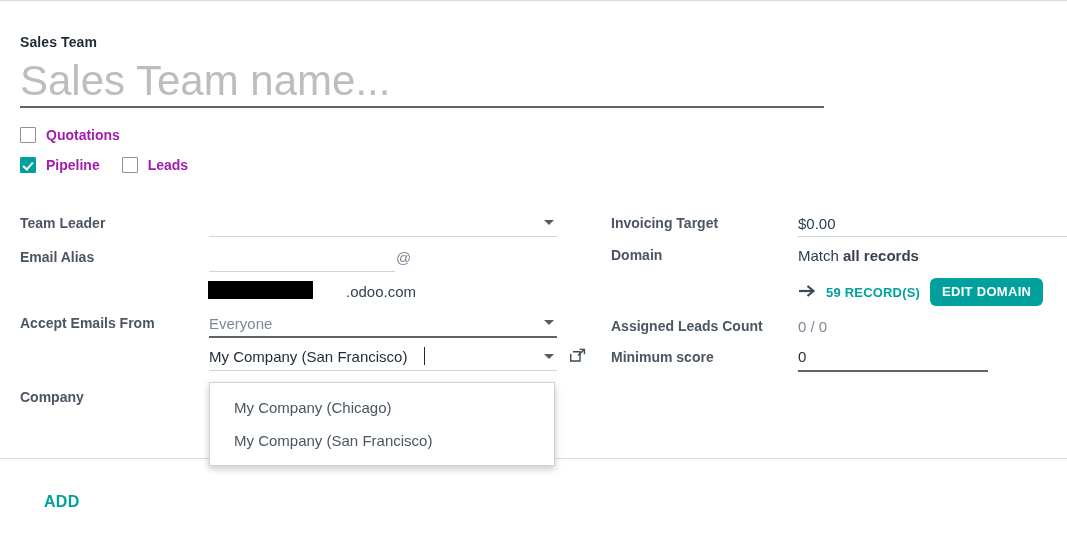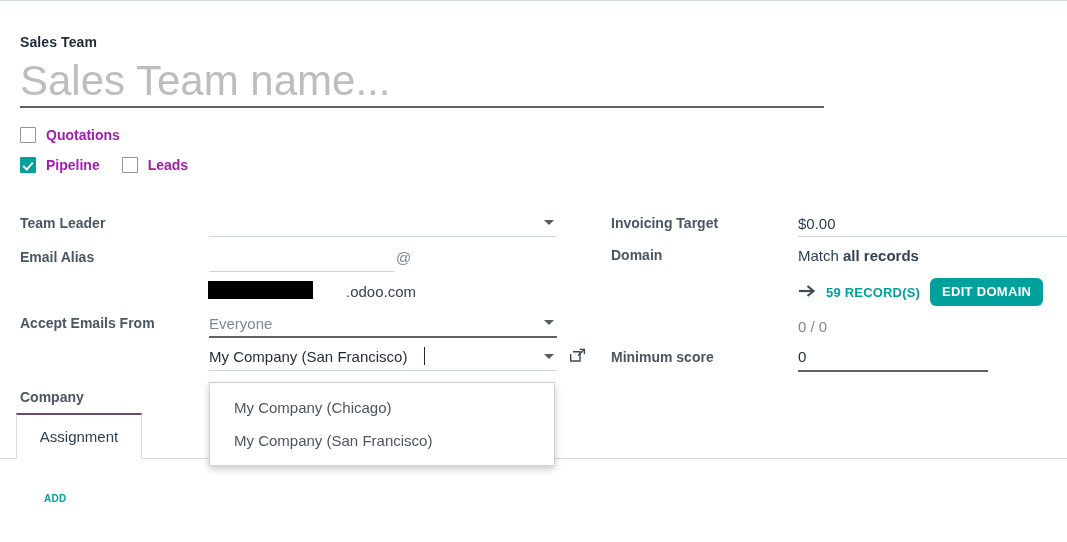--- a/index.html
+++ b/index.html
@@ -211,21 +211,21 @@
     cursor: pointer;
   }
   .tab-active span {
     font-size: 15px;
     color: #2c3e50;
   }
 
   .add-link {
     position: absolute;
     left: 44px; top: 493px;
-    font-size: 10px;
+    font-size: 16px;
     font-weight: bold;
     color: #00A09D;
     letter-spacing: .3px;
     cursor: pointer;
   }
 
   .caret-text {
     position: absolute;
     width: 1px;
     background: #1f2937;
@@ -300,30 +300,28 @@
 
   <div class="arrow-icon" style="left:798px; top:283px;">
     <svg width="18" height="16" viewBox="0 0 18 16">
       <path d="M1 8 H14" stroke="#3b4a57" stroke-width="2.2" fill="none"></path>
       <path d="M9.5 3 L15.5 8 L9.5 13" stroke="#3b4a57" stroke-width="2.2" fill="none" stroke-linejoin="miter"></path>
     </svg>
   </div>
   <div class="link-teal" style="left:826px; top:285px;">59 RECORD(S)</div>
   <button class="btn-teal" style="left:930px; top:278px;">EDIT DOMAIN</button>
 
+  <div class="fld-label" style="left:611px; top:318px;">Assigned Leads Count</div>
   <div class="fld-val muted" style="left:798px; top:318px; font-size:15px;">0 / 0</div>
 
   <div class="fld-label" style="left:611px; top:349px;">Minimum score</div>
   <div class="fld-val" style="left:798px; top:348px; font-size:15px; color:#1f2937;">0</div>
   <div class="underline-dark" style="left:798px; top:370px; width:190px;"></div>
 
   <div class="tabbar"></div>
-  <div class="tab-active">
-    <span>Assignment</span>
-  </div>
 
   <div class="add-link">ADD</div>
 
   <div class="dropdown">
     <div class="dd-item">My Company (Chicago)</div>
     <div class="dd-item">My Company (San Francisco)</div>
   </div>
 
 </div>
 

